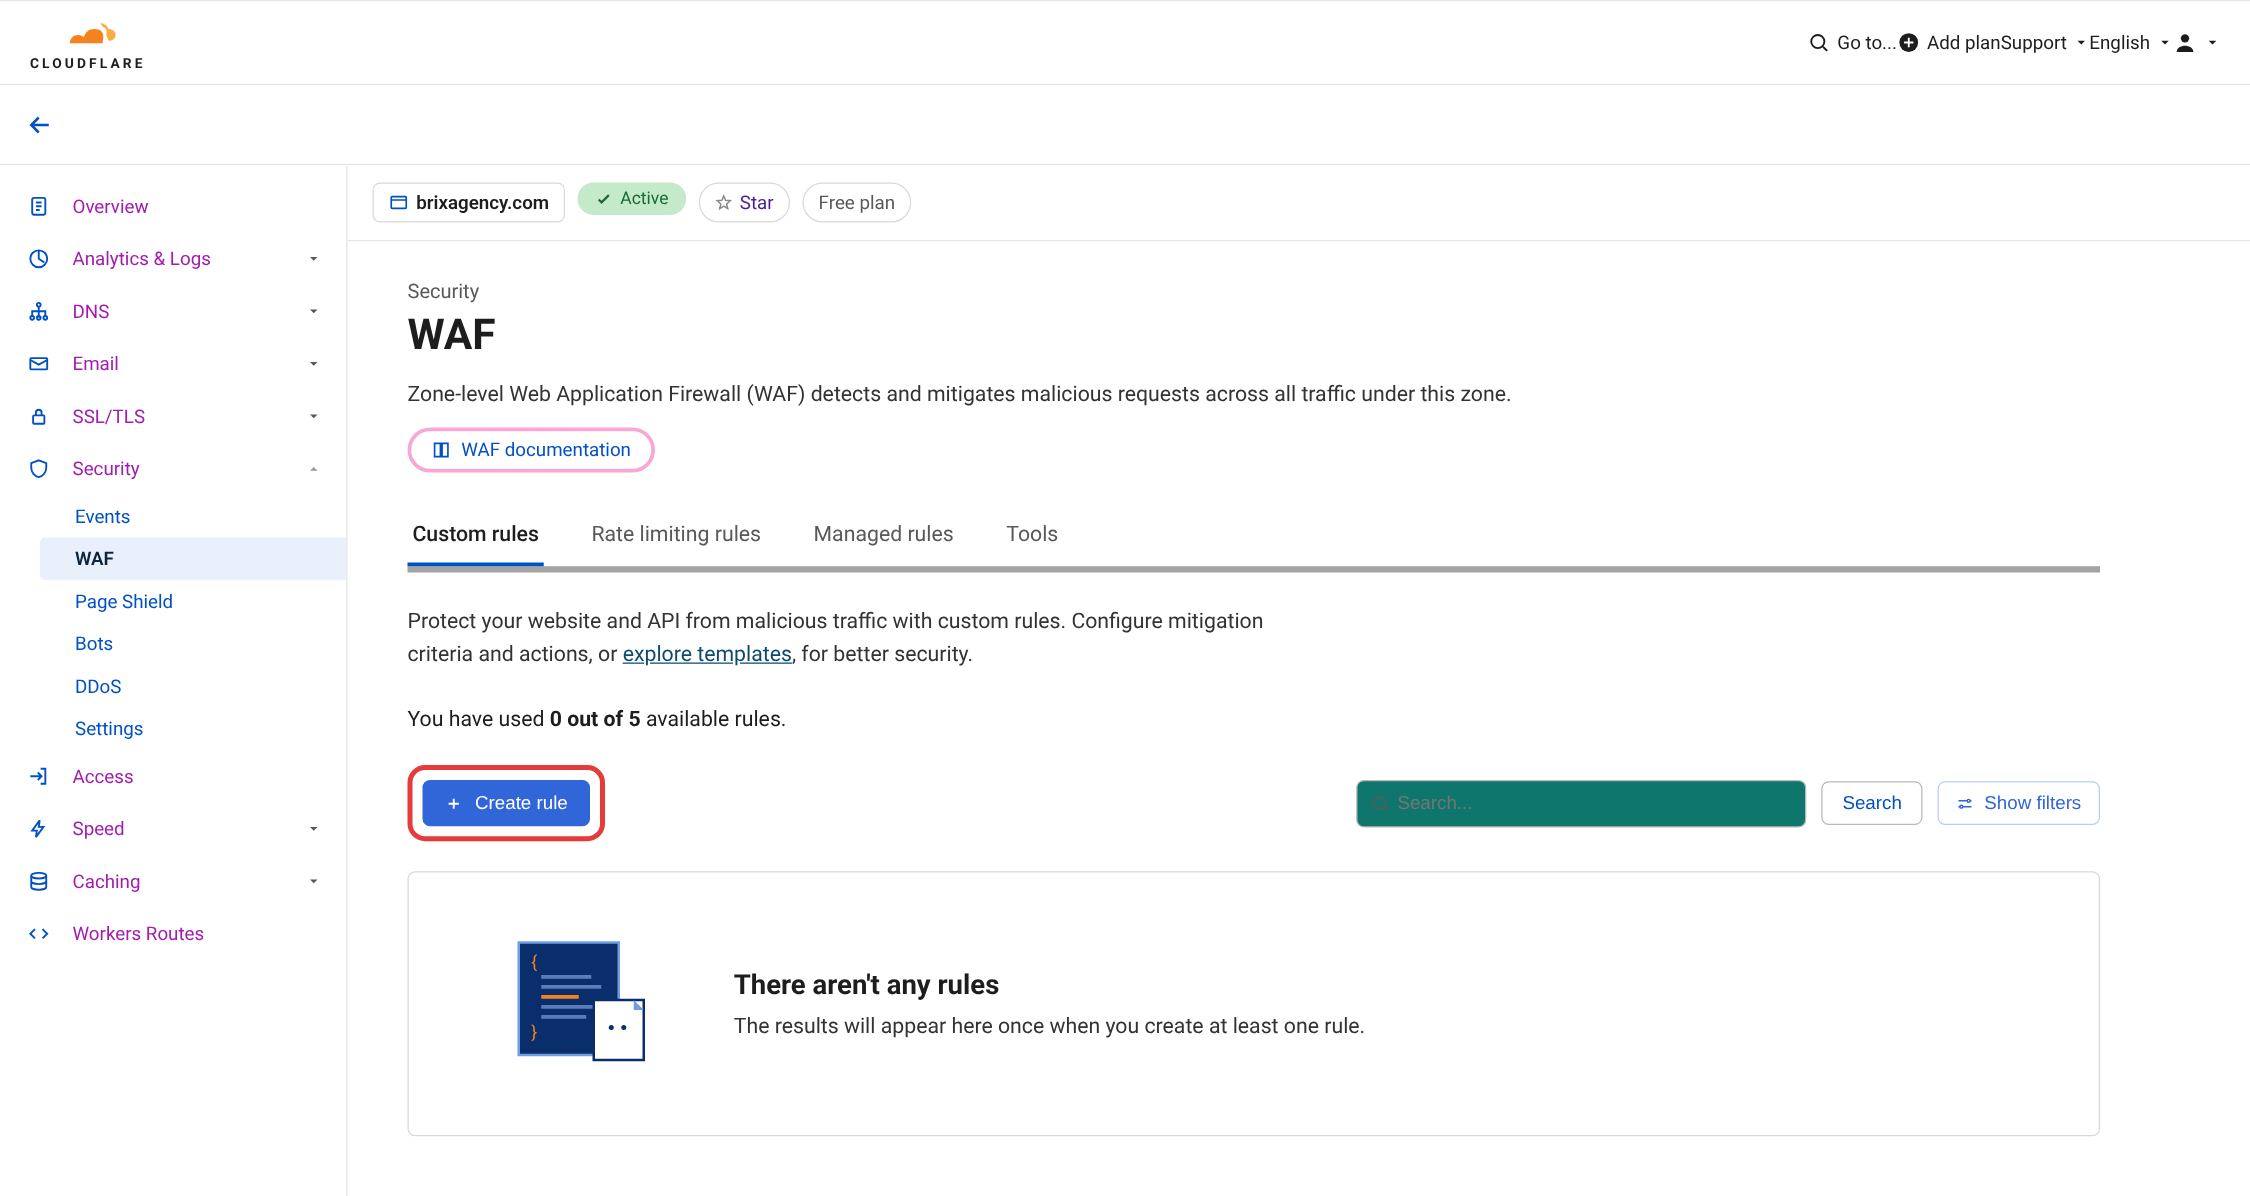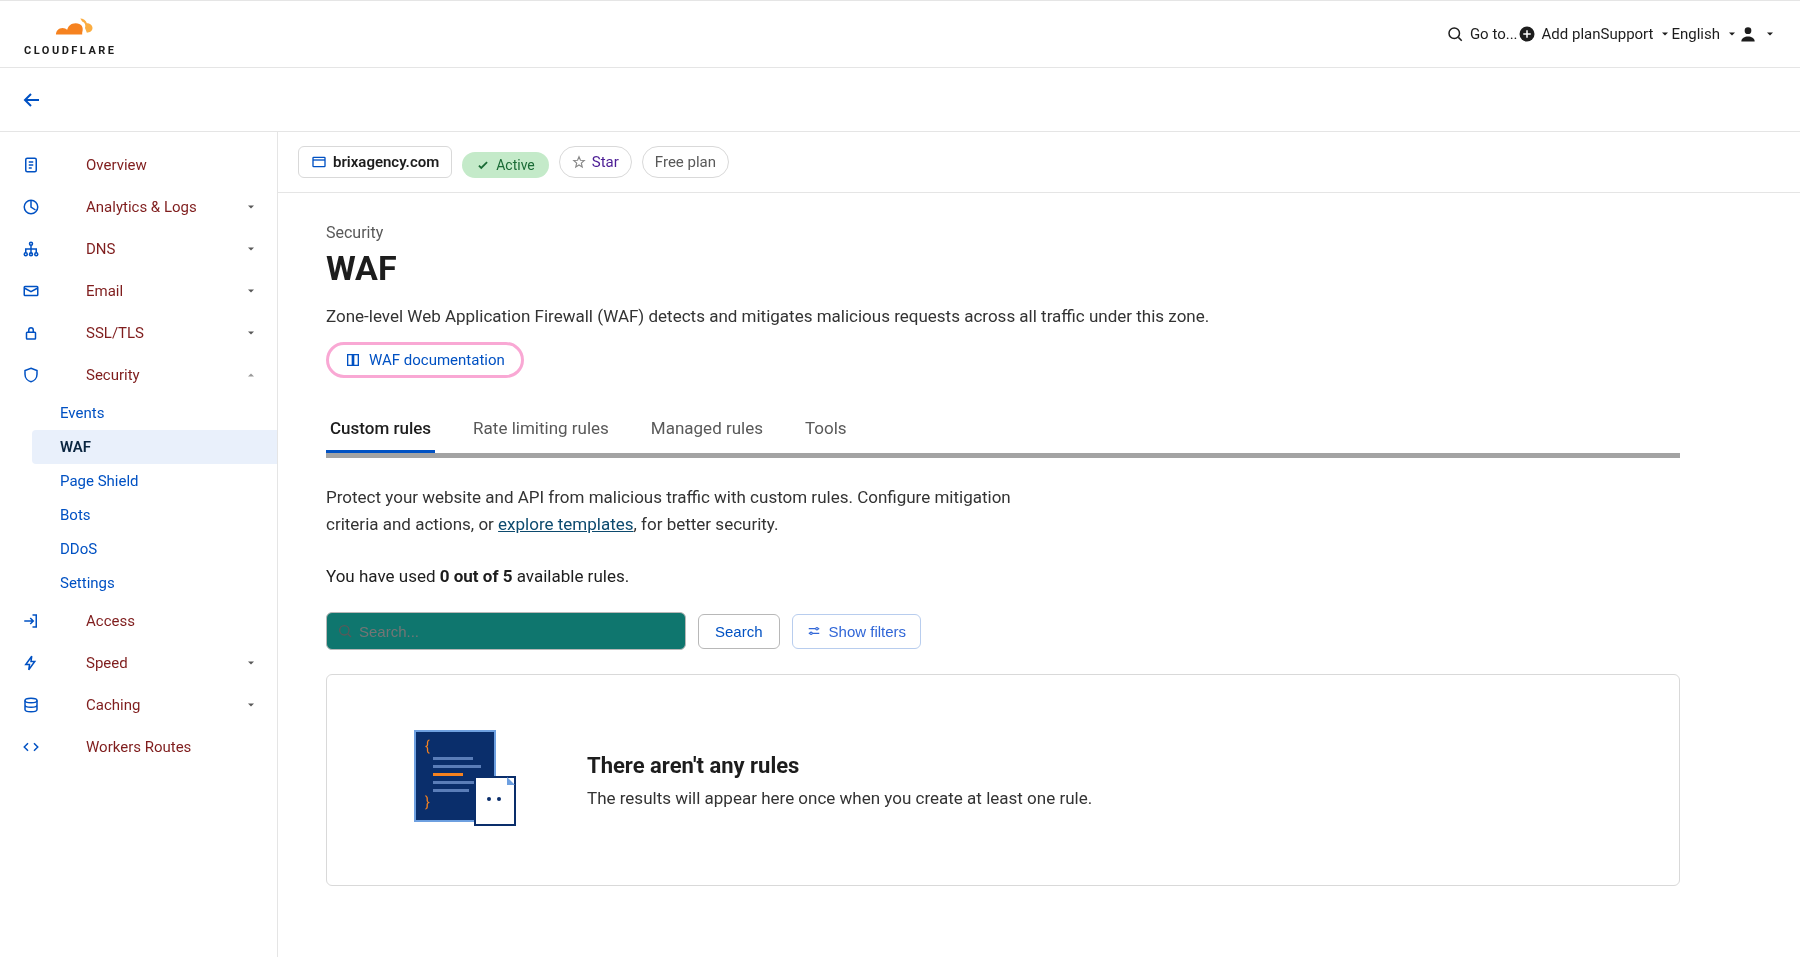--- a/index.html
+++ b/index.html
@@ -8,28 +8,28 @@
 .logo-wrap { display: flex; flex-direction: column; align-items: center; gap: 2px; }
 .logo-wrap svg { width: 64px; height: 30px; }
 .logo-text { font-size: 11px; font-weight: 700; letter-spacing: 2.5px; }
 .top-right { display: flex; align-items: center; }
 .top-item { display: flex; align-items: center; gap: 6px; cursor: pointer; color: #1d1d1d; font-size: 15px; }
 .icon { display: inline-flex; align-items: center; justify-content: center; }
 .second-bar { height: 64px; border-bottom: 1px solid #e5e5e5; display: flex; align-items: center; padding: 0 12px; }
 .back-arrow { width: 24px; height: 24px; color: #0051c3; cursor: pointer; margin-left: 8px; }
 .layout { display: flex; height: calc(957px - 68px - 64px); }
 .sidebar { width: 278px; border-right: 1px solid #e5e5e5; padding: 12px 0; overflow-y: auto; }
-.nav-item { display: flex; align-items: center; padding: 10px 20px; color: #7f1d1d; cursor: pointer; font-size: 15px; gap: 28px; }
+.nav-item { display: flex; align-items: center; padding: 10px 20px; color: #a21caf; cursor: pointer; font-size: 15px; }
 .nav-item .nav-icon { width: 22px; height: 22px; margin-right: 16px; color: #0051c3; flex-shrink: 0; display: flex; align-items: center; justify-content: center; }
 .nav-item .chev { margin-left: auto; color: #595959; }
 .sub-items { padding-left: 32px; }
 .sub-item { display: block; padding: 8px 20px 8px 28px; color: #0051c3; cursor: pointer; font-size: 15px; }
 .sub-item.active { background: #e9f0fb; color: #0a2540; font-weight: 600; border-radius: 4px 0 0 4px; margin-right: 0; }
 .main { flex: 1; overflow-y: auto; }
-.domain-bar { padding: 14px 20px; border-bottom: 1px solid #e5e5e5; display: flex; gap: 10px; align-items: flex-end; }
+.domain-bar { padding: 14px 20px; border-bottom: 1px solid #e5e5e5; display: flex; gap: 10px; align-items: flex-start; }
 .pill { display: inline-flex; align-items: center; gap: 6px; border: 1px solid #d9d9d9; border-radius: 6px; padding: 6px 12px; font-size: 15px; background: #fff; }
 .pill.domain { font-weight: 600; }
 .badge-active { background: #c4eac9; color: #1a6b35; border: none; border-radius: 20px; padding: 5px 14px; font-size: 14px; display: inline-flex; align-items: center; gap: 6px; }
 .pill.star { border-radius: 20px; color: #4c1d95; cursor: pointer; }
 .pill.plan { border-radius: 20px; color: #595959; }
 .content { padding: 30px 48px; max-width: 1450px; }
 .crumb { color: #595959; font-size: 16px; margin-bottom: 6px; }
 .page-h1 { font-size: 34px; font-weight: 700; margin-bottom: 18px; }
 .desc { font-size: 17px; color: #333; margin-bottom: 16px; }
 .doc-link { display: inline-flex; align-items: center; gap: 8px; border: 3px solid #f9a8d4; color: #0051c3; padding: 6px 16px; border-radius: 20px; cursor: pointer; font-size: 15px; }
@@ -317,20 +317,30 @@
 
       <p class="intro">
         <span>Protect your website and API from malicious traffic with custom rules. Configure mitigation criteria and actions, or </span><a href="#">explore templates</a><span>, for better security.</span>
       </p>
 
       <p class="usage">
         <span>You have used </span><strong>0 out of 5</strong><span> available rules.</span>
       </p>
 
       <div class="action-row">
+        <div class="highlight-box">
+          <button class="btn-primary">
+            <span class="icon">
+                <svg width="14" height="14" viewBox="0 0 24 24" fill="none" stroke="#fff" stroke-width="2.5">
+                  <path d="M12 5v14M5 12h14"></path>
+                </svg>
+              </span>
+            <span>Create rule</span>
+          </button>
+        </div>
         <div class="right-controls">
           <div class="search-box">
             <span class="icon">
                 <svg width="16" height="16" viewBox="0 0 24 24" fill="none" stroke="#595959" stroke-width="2">
                   <circle cx="11" cy="11" r="7"></circle>
                   <line x1="21" y1="21" x2="16.5" y2="16.5"></line>
                 </svg>
               </span>
             <input type="text" placeholder="Search..." style="">
           </div>

